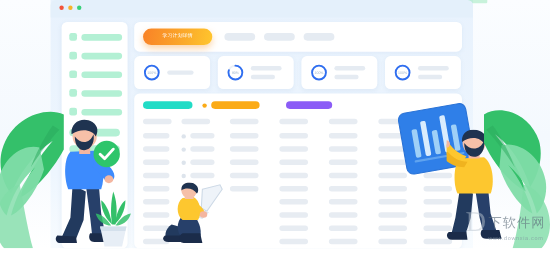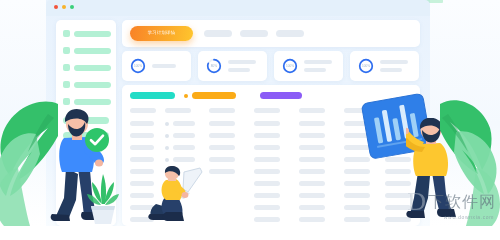--- a/index.html
+++ b/index.html
@@ -64,21 +64,21 @@
   .cdot{position:absolute;top:0.5px;width:4px;height:4px;border-radius:50%;background:#dde4ec;}
 
   
   .leafwrap{position:absolute;}
   .leafwrap svg{display:block;}
 
   
   .watermark{position:absolute;right:4px;bottom:6px;display:flex;flex-direction:column;align-items:flex-end;opacity:.62;}
   .wm-main{display:flex;align-items:center;}
   .wm-logo{font-size:26px;color:#b9c4cf;font-family:"Liberation Serif",serif;line-height:.8;margin-right:2px;opacity:.8;}
-  .wm-cn{font-size:16px;color:#5d6d7b;letter-spacing:1px;font-family:Liberation Mono, monospace;}
+  .wm-cn{font-size:12px;color:#5d6d7b;letter-spacing:1px;font-family:Liberation Mono, monospace;}
   .wm-url{font-size:5px;color:#7d8d9b;letter-spacing:.6px;margin-top:1px;margin-right:2px;}
   .topwatermark{position:absolute;left:250px;top:-4px;width:240px;height:12px;display:flex;gap:5px;opacity:.55;}
   .topwatermark i{display:block;width:28px;height:7px;background:#7fe3a8;border-radius:1px;opacity:.75;}
 
   .people svg{display:block;}
   .person{position:absolute;}
 </style>
 </head>
 <body>
 

